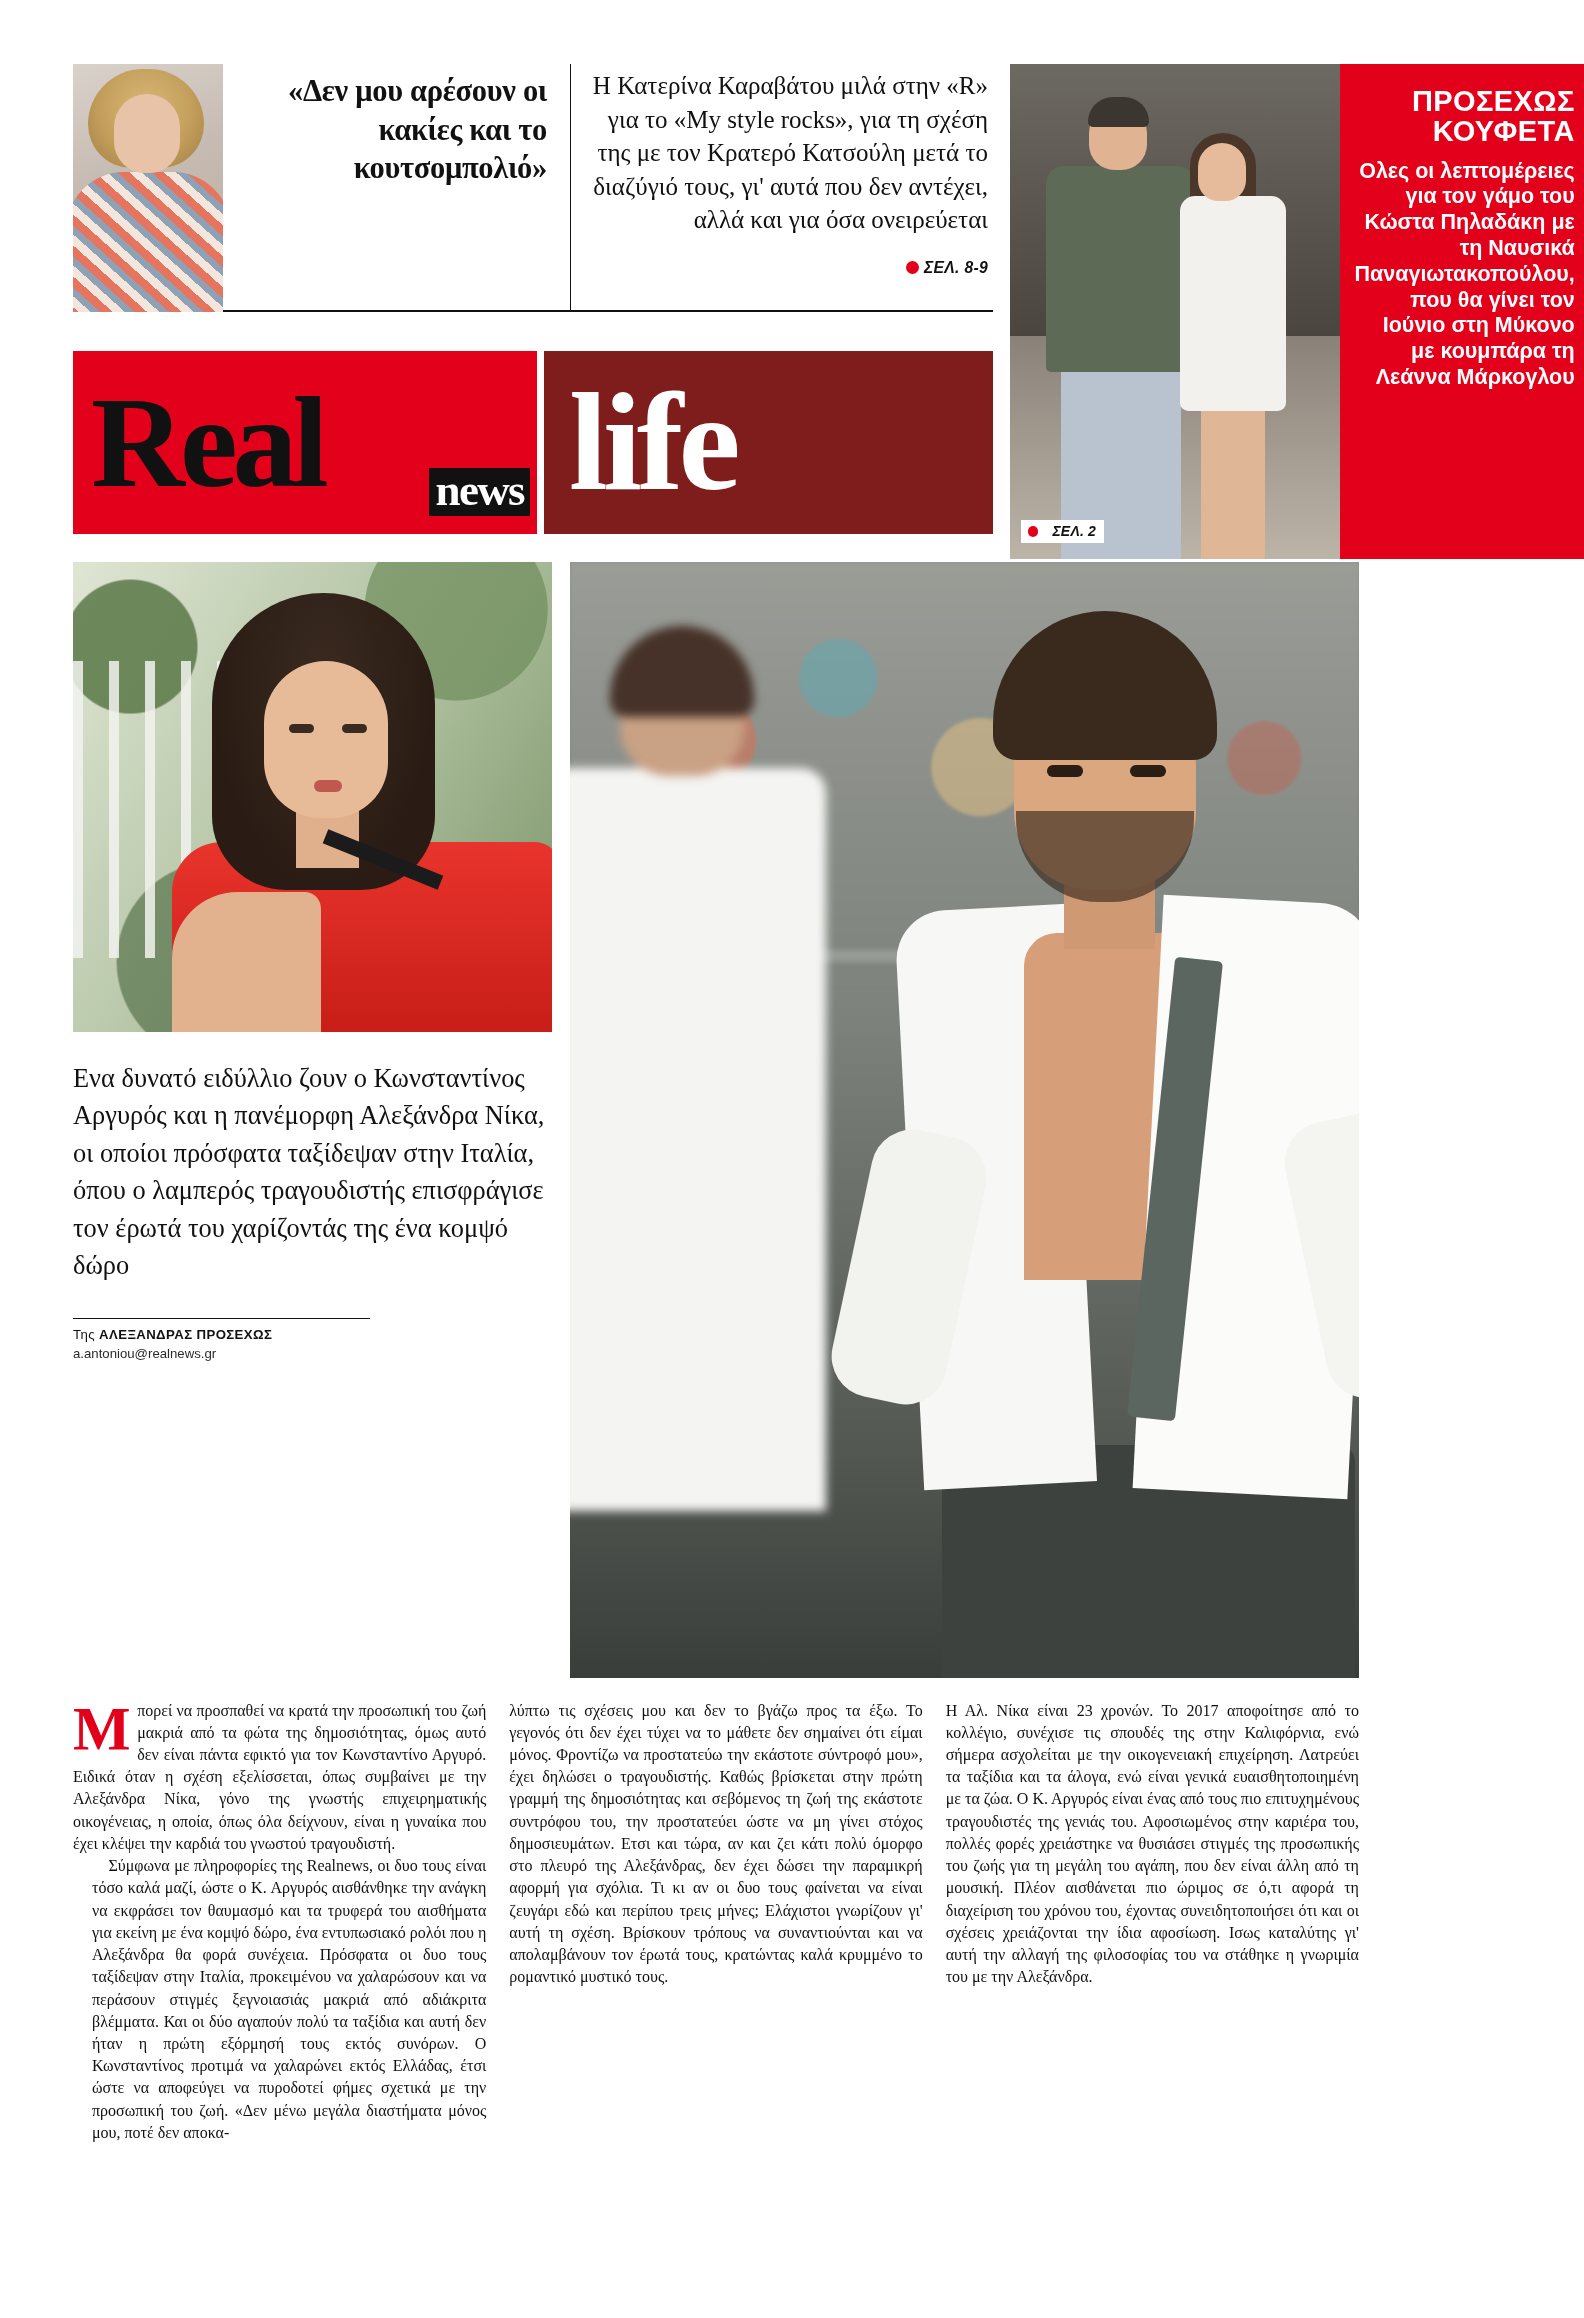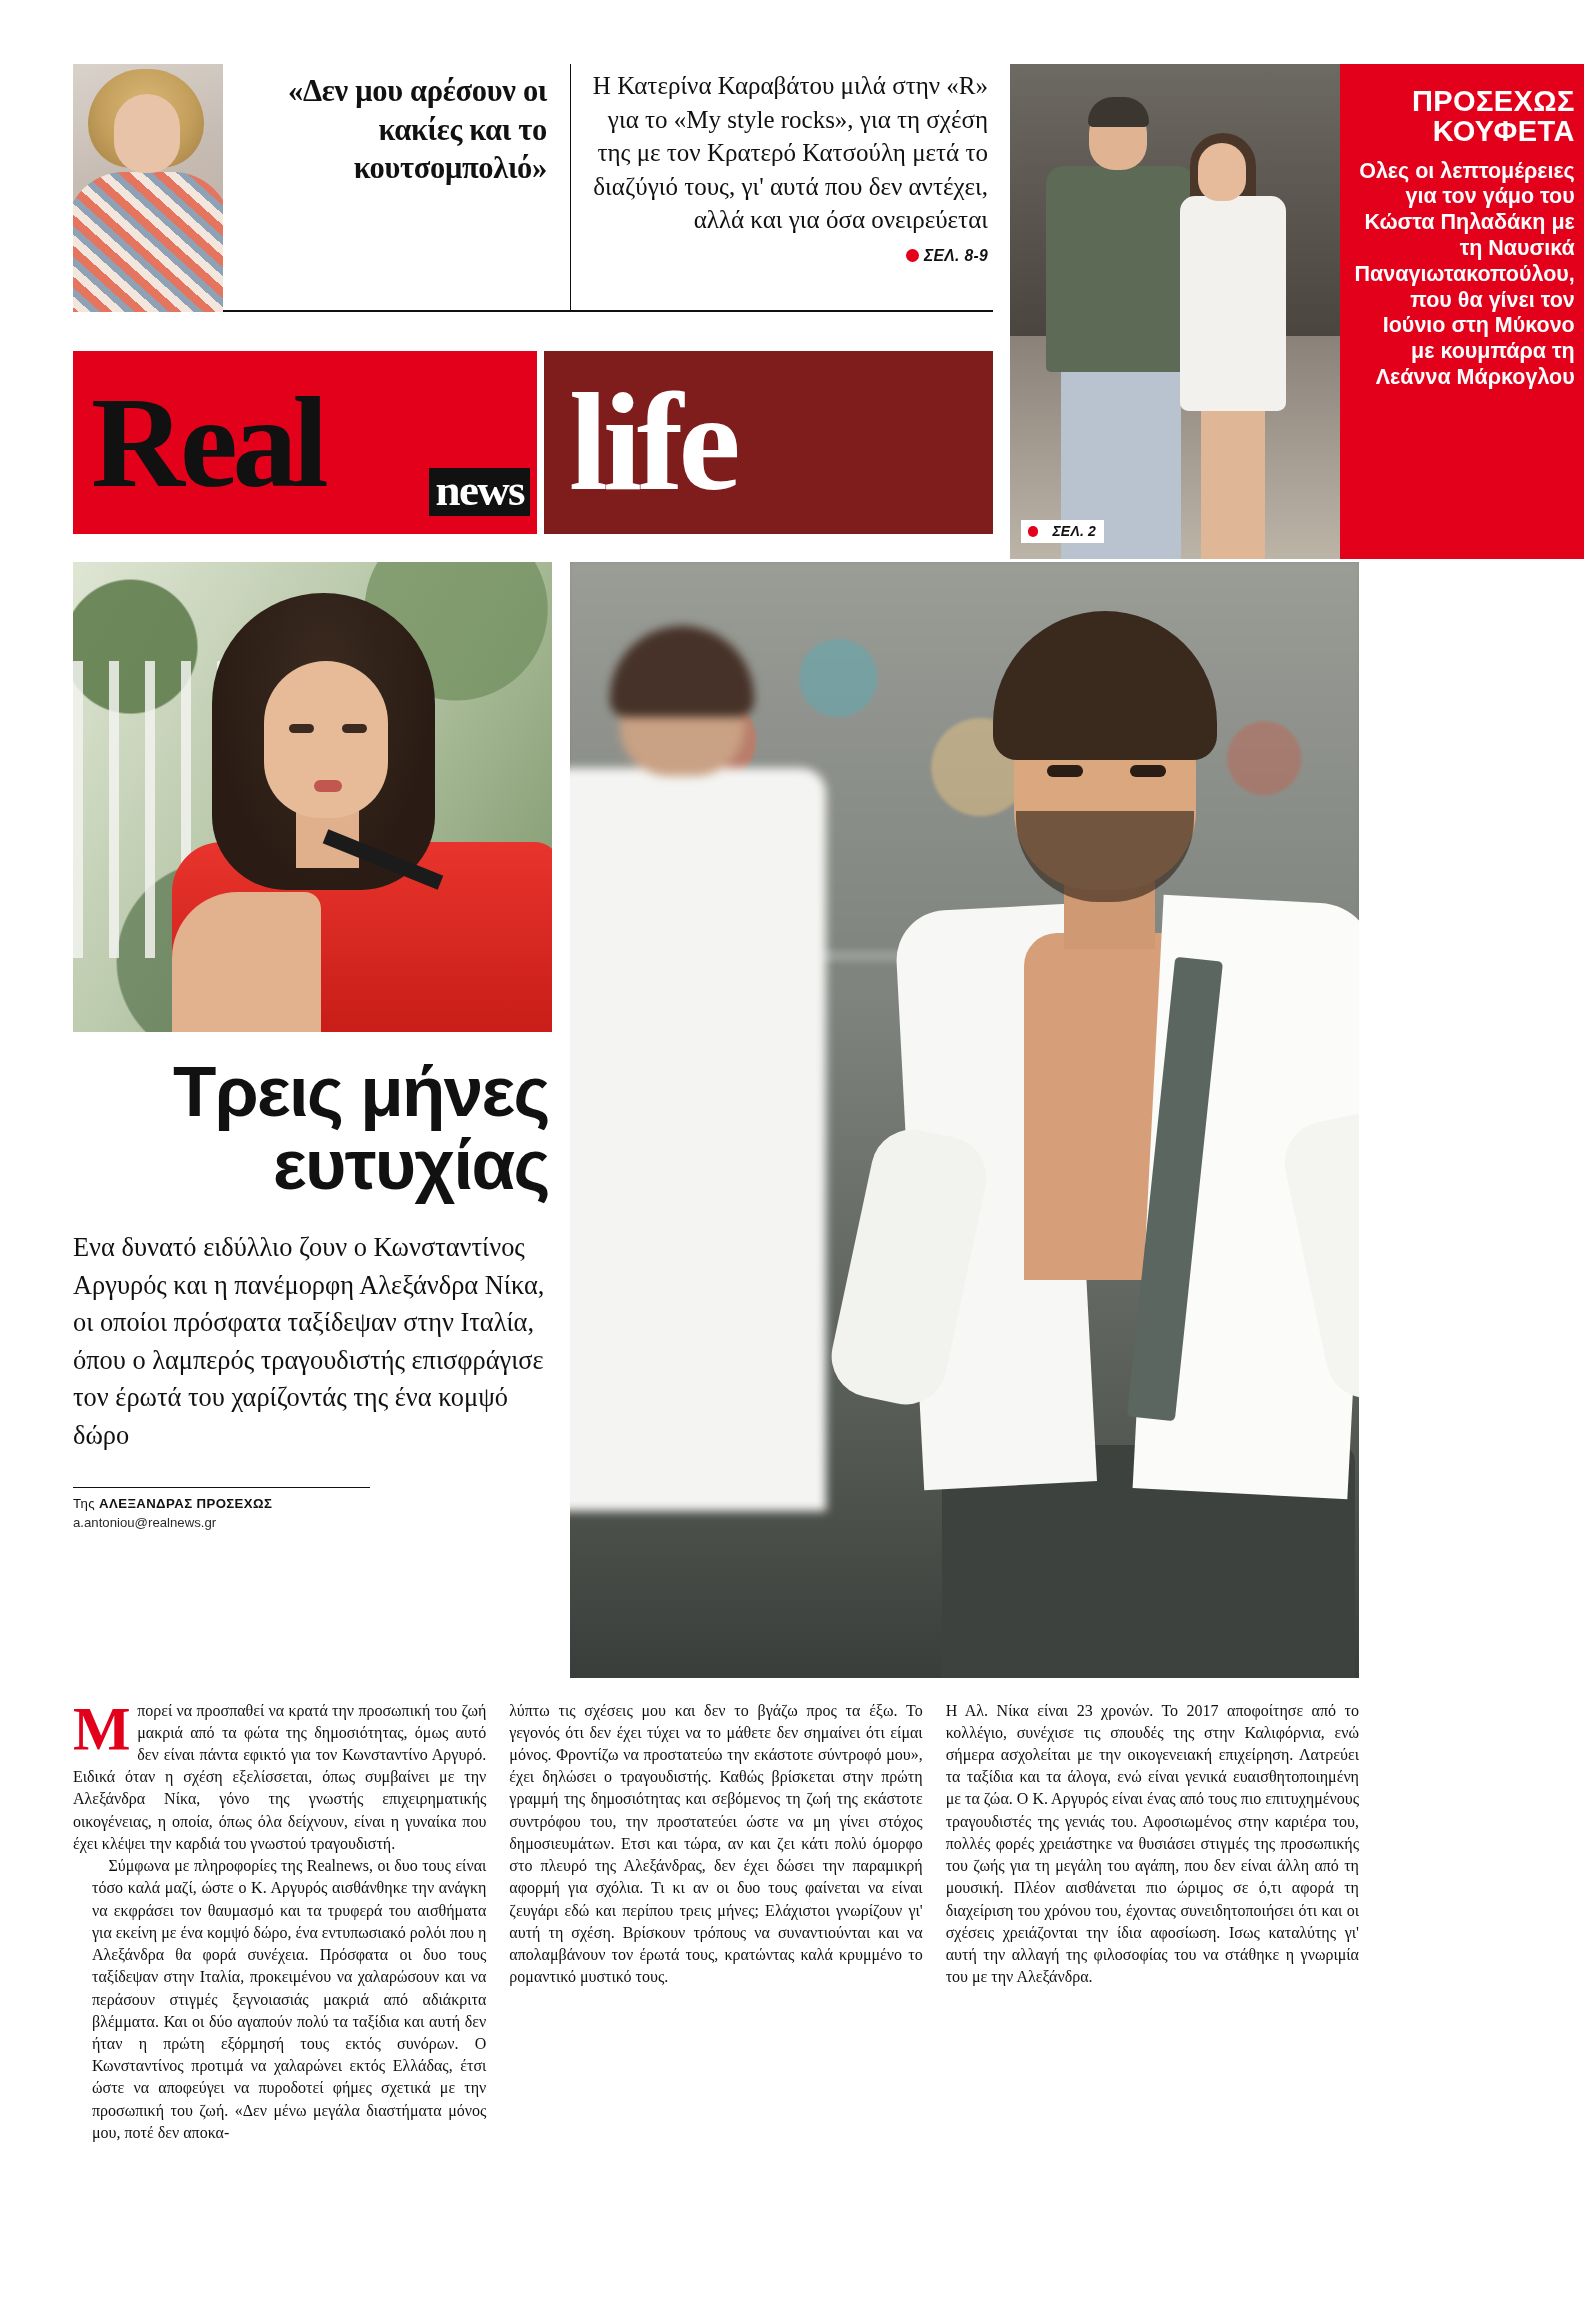--- a/index.html
+++ b/index.html
@@ -68,21 +68,21 @@
     flex: 1;
     padding: 5px 5px 0 18px;
     border-left: 1.7px solid #111;
     font-size: 25px;
     line-height: 1.34;
     text-align: right;
     color: #111;
   }
   .teaser-body .page-ref {
     display: block;
-    margin-top: 8px;
+    margin-top: 20px;
     font-family: "Liberation Sans", sans-serif;
     font-weight: 700;
     font-style: italic;
     font-size: 15.7px;
     letter-spacing: 0.3px;
   }
   .teaser-body .page-ref .bullet {
     display:inline-block;
     width: 13.2px; height:13.2px;
     background:#e2001a;
@@ -440,21 +440,20 @@
         <div class="hair"></div>
         <div class="neck"></div>
         <div class="face"></div>
         <div class="eye-l"></div>
         <div class="eye-r"></div>
         <div class="lips"></div>
         <div class="strap"></div>
         <div class="arm"></div>
       </div>
 
-      <div class="headline">Τρεις μήνες ευτυχίας</div>
 
       <div class="standfirst">Ενα δυνατό ειδύλλιο ζουν ο Κωνσταντίνος Αργυρός και η πανέμορφη Αλεξάνδρα Νίκα, οι οποίοι πρόσφατα ταξίδεψαν στην Ιταλία, όπου ο λαμπερός τραγουδιστής επισφράγισε τον έρωτά του χαρίζοντάς της ένα κομψό δώρο</div>
 
       <div class="byline">
         <div class="who">
           <span>Της</span>
           <b>ΑΛΕΞΑΝΔΡΑΣ ΠΡΟΣΕΧΩΣ</b>
         </div>
         <span class="mail">a.antoniou@realnews.gr</span>
       </div>

